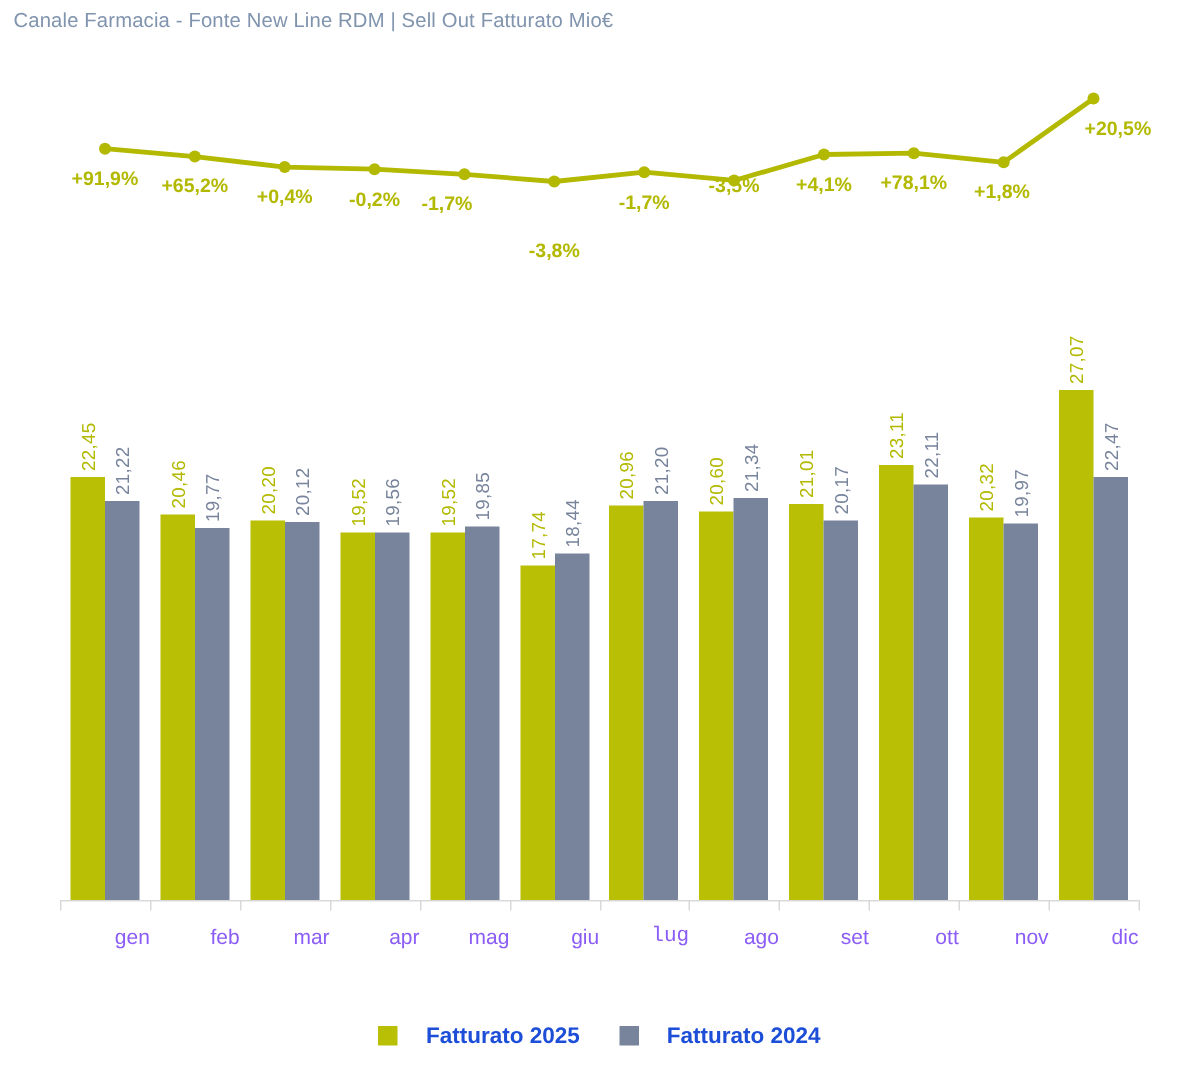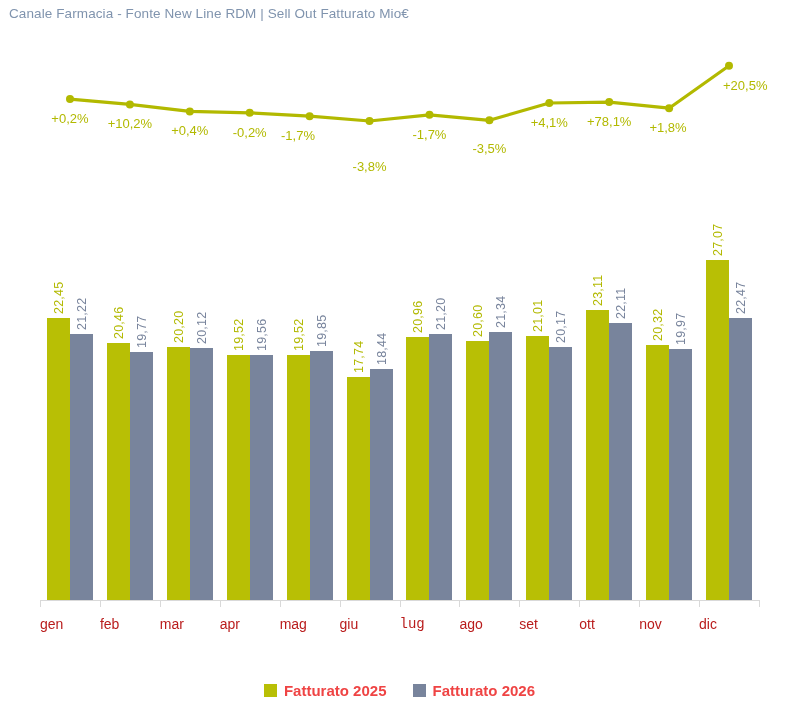--- a/index.html
+++ b/index.html
@@ -45,20 +45,21 @@
     width: 799px;
     height: 140px;
     display: block;
   }
   .trend-label {
     position: absolute;
     font-size: 13px;
     color: #b2b900;
     white-space: nowrap;
     transform: translate(-50%, 0);
+    font-weight: bold;
   }
   
   .bars-panel {
     position: absolute;
     left: 0;
     top: 0;
     width: 799px;
     height: 721px;
   }
   .plot-area {
@@ -96,22 +97,22 @@
     transform-origin: left bottom;
     transform: rotate(-90deg);
     letter-spacing: .2px;
   }
   .bar-value.v2025 { color: #b2b900; }
   .bar-value.v2024 { color: #78849c; }
   .cat-label {
     position: absolute;
     top: 616px;
     font-size: 14px;
-    color: #b91c1c;
-    text-align: left;
+    color: #8b5cf6;
+    text-align: right;
     white-space: nowrap;
   }
   
   .legend {
     position: absolute;
     left: 0;
     top: 682px;
     width: 799px;
     display: flex;
     justify-content: center;
@@ -126,22 +127,23 @@
   .legend-swatch {
     width: 13px;
     height: 13px;
     display: inline-block;
   }
   .legend-swatch.s2025 { background: #b8bf05; }
   .legend-swatch.s2024 { background: #78849c; }
   .legend-text {
     font-size: 15px;
     font-weight: bold;
-    color: #ef4444;
-    white-space: nowrap;
+    color: #1d4ed8;
+    white-space: nowrap;
+    margin-left: 12px;
   }
 </style>
 </head>
 <body>
 
 <div id="chart-root">
 
   <div class="chart-title">Canale Farmacia - Fonte New Line RDM | Sell Out Fatturato Mio€</div>
 
   <div class="trend-panel">
@@ -154,28 +156,28 @@
         <circle cx="309.6" cy="82.2" r="4" fill="#b2b900"></circle>
         <circle cx="369.5" cy="87.0" r="4" fill="#b2b900"></circle>
         <circle cx="429.5" cy="80.8" r="4" fill="#b2b900"></circle>
         <circle cx="489.4" cy="86.3" r="4" fill="#b2b900"></circle>
         <circle cx="549.3" cy="69.0" r="4" fill="#b2b900"></circle>
         <circle cx="609.2" cy="68.1" r="4" fill="#b2b900"></circle>
         <circle cx="669.1" cy="74.2" r="4" fill="#b2b900"></circle>
         <circle cx="729.0" cy="31.7" r="4" fill="#b2b900"></circle>
       </svg>
     <div id="trend-labels">
-        <div class="trend-label" style="left: 69.9583px; top: 77.1448px;">+0,2%</div>
-        <div class="trend-label" style="left: 129.875px; top: 82.3793px;">+10,2%</div>
+        <div class="trend-label" style="left: 69.9583px; top: 77.1448px;">+91,9%</div>
+        <div class="trend-label" style="left: 129.875px; top: 82.3793px;">+65,2%</div>
         <div class="trend-label" style="left: 189.792px; top: 89.4345px;">+0,4%</div>
         <div class="trend-label" style="left: 249.708px; top: 90.8px;">-0,2%</div>
         <div class="trend-label" style="left: 298px; top: 94.2138px;">-1,7%</div>
         <div class="trend-label" style="left: 369.542px; top: 98.9931px; margin-top: 26px;">-3,8%</div>
         <div class="trend-label" style="left: 429.458px; top: 92.8483px;">-1,7%</div>
-        <div class="trend-label" style="left: 489.375px; top: 107px;">-3,5%</div>
+        <div class="trend-label" style="left: 489.375px; top: 82px;">-3,5%</div>
         <div class="trend-label" style="left: 549.292px; top: 81.0138px;">+4,1%</div>
         <div class="trend-label" style="left: 609.208px; top: 80.1034px;">+78,1%</div>
         <div class="trend-label" style="left: 668px; top: 86.2483px;">+1,8%</div>
         <div class="trend-label" style="left: 723.042px; top: 43.6897px; transform: translate(0px, 0px);">+20,5%</div>
       </div>
   </div>
 
   <div class="bars-panel">
     <div class="plot-area" id="plot-area">
         <div class="bar b2025" style="left: 6.95833px; width: 23px; height: 281.748px;"></div>
@@ -259,17 +261,17 @@
       </div>
   </div>
 
   <div class="legend">
     <div class="legend-item">
       <span class="legend-swatch s2025"></span>
       <span class="legend-text">Fatturato 2025</span>
     </div>
     <div class="legend-item">
       <span class="legend-swatch s2024"></span>
-      <span class="legend-text">Fatturato 2026</span>
+      <span class="legend-text">Fatturato 2024</span>
     </div>
   </div>
 
 </div>
 
 </body></html>

